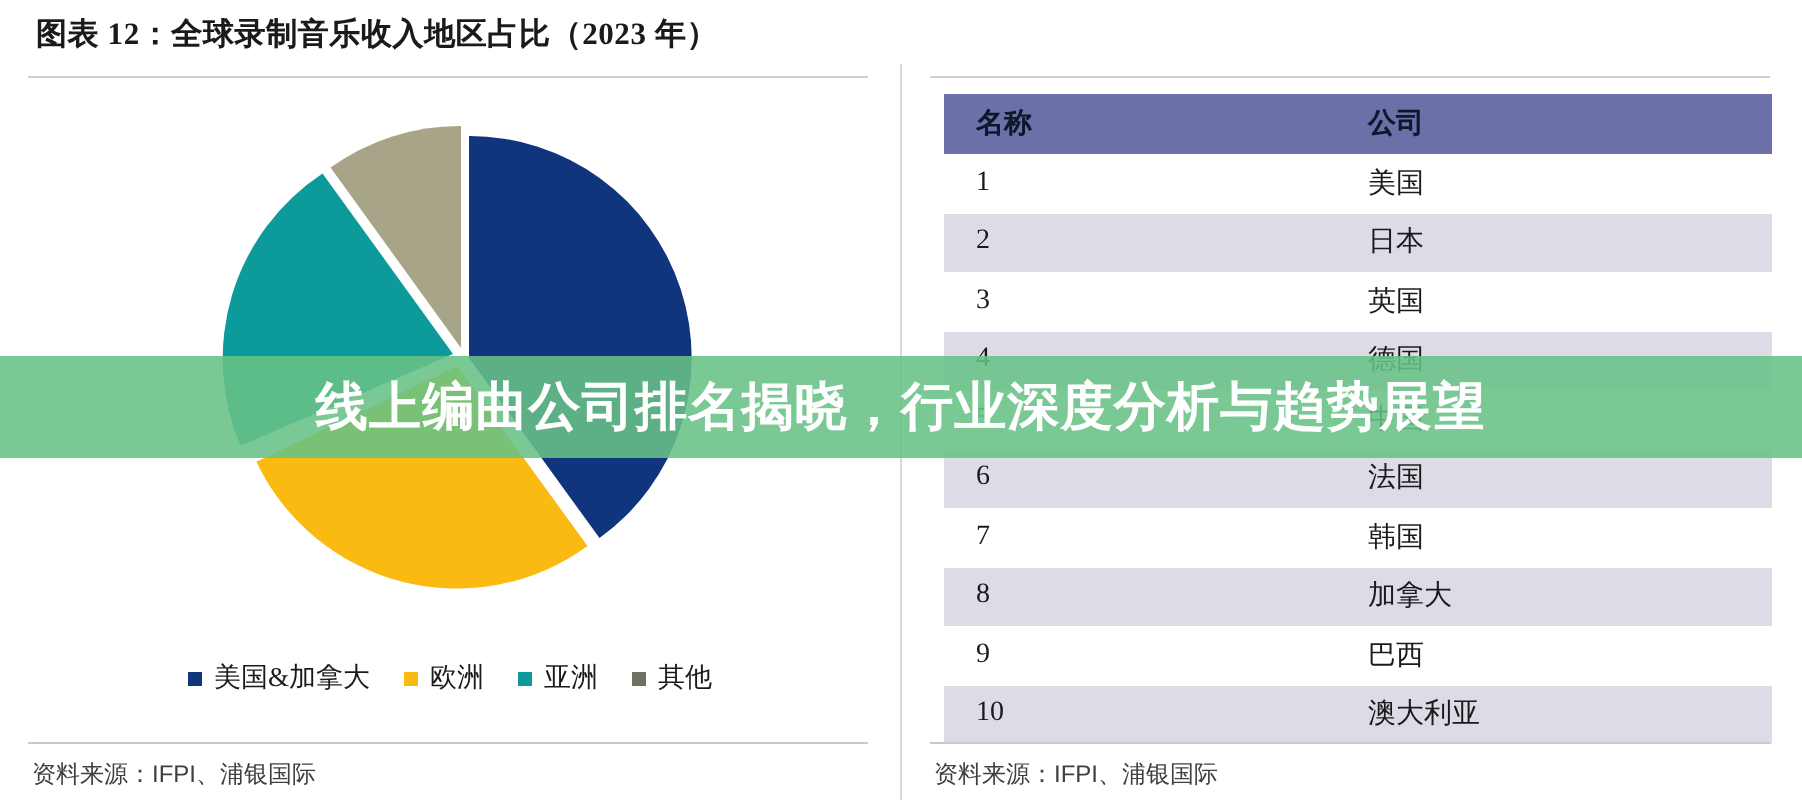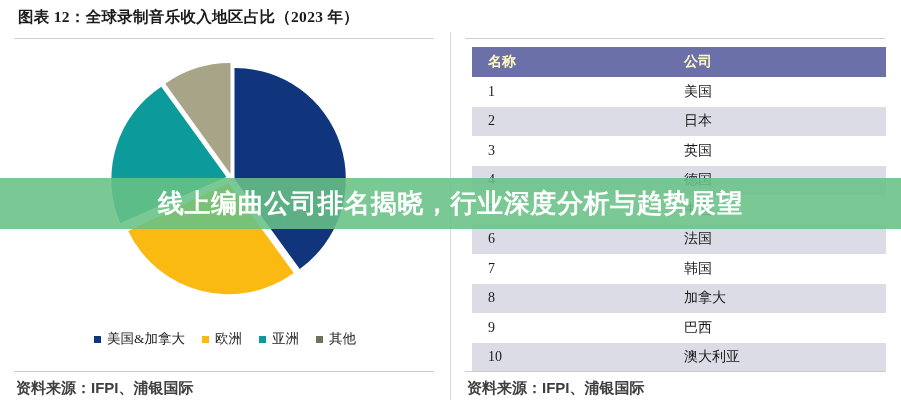--- a/index.html
+++ b/index.html
@@ -106,22 +106,22 @@
 
   
   .source-rule {
     position: absolute;
     height: 1px;
     background: #c9c9c9;
   }
   .source-note {
     position: absolute;
     font-family: "Liberation Sans", "DejaVu Sans", sans-serif;
-    font-size: 15px;
-    font-weight: bold;
+    font-size: 12px;
+    font-weight: normal;
     color: #3f3f3f;
     white-space: nowrap;
   }
   .panel-left  .source-rule { left: 14px; top: 371px; width: 420px; }
   .panel-left  .source-note { left: 16px; top: 379px; }
   .panel-right .source-rule { left: 14px; top: 371px; width: 420px; }
   .panel-right .source-note { left: 16px; top: 379px; }
 
   
   .rank-table {
@@ -138,21 +138,21 @@
     padding: 0 0 0 16px;
     font-family: "Liberation Serif", "DejaVu Serif", serif;
     font-size: 14px;
     color: #1a1a1a;
     text-align: left;
     vertical-align: middle;
     border: none;
   }
   .rank-table th {
     background: #6C70A8;
-    color: #fef9c3;
+    color: #0f172a;
     font-weight: bold;
     font-size: 14px;
     height: 30px;
   }
   .col-rank    { width: 186px; }
   .col-country { width: 228px; }
   .rank-table td.cell-country,
   .rank-table th.head-country { padding-left: 26px; font-family: Liberation Serif, serif; }
 
   .rank-table tbody tr:nth-child(odd)  td { background: #ffffff; }

